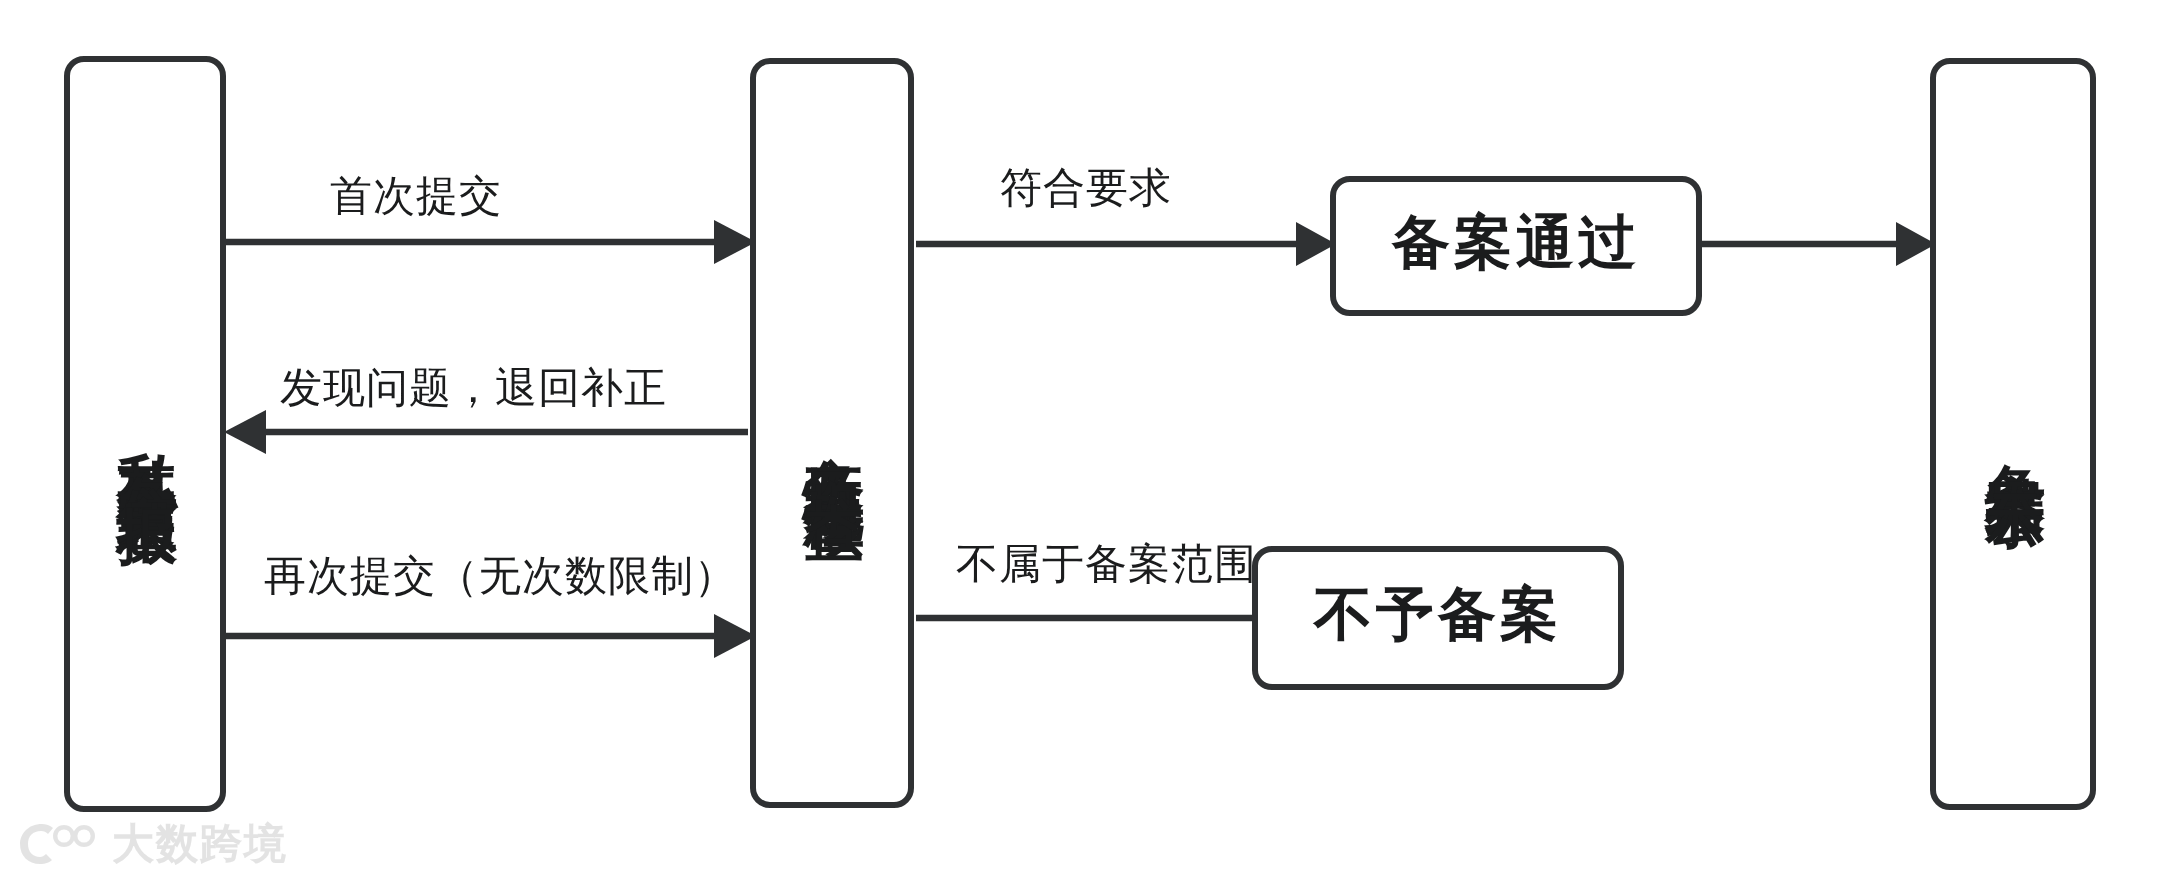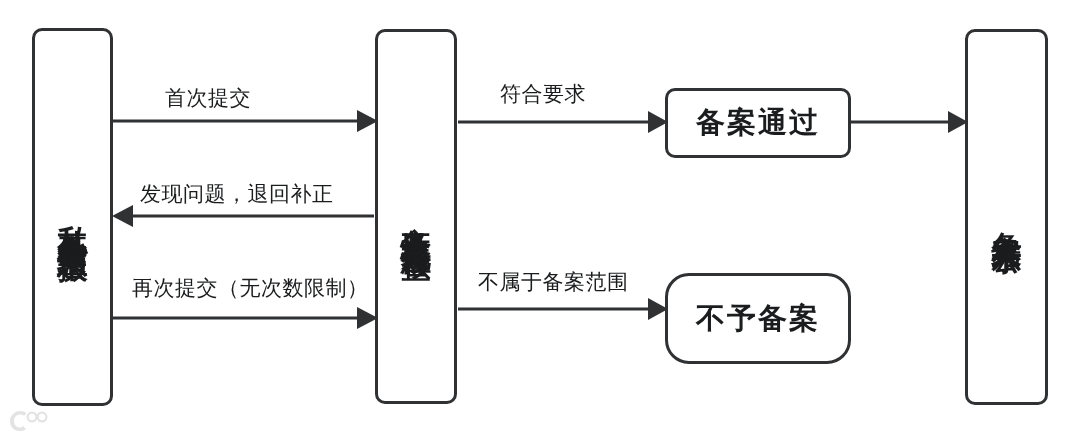--- a/index.html
+++ b/index.html
@@ -46,21 +46,21 @@
   }
   .node.horizontal .node-label {
     font-size: 29px;
     font-weight: 700;
     letter-spacing: 2px;
   }
 
   #node-submit   { left: 32px;  top: 28px;  width: 81px;  height: 378px; }
   #node-review   { left: 375px; top: 29px;  width: 82px;  height: 375px; }
   #node-pass     { left: 665px; top: 88px;  width: 186px; height: 70px;  }
-  #node-reject   { left: 665px; top: 273px; width: 186px; height: 91px; border-radius: 24px;  }
+  #node-reject   { left: 626px; top: 273px; width: 186px; height: 72px;  }
   #node-publish  { left: 965px; top: 29px;  width: 83px;  height: 376px; }
 
   
   .edge-svg {
     position: absolute;
     left: 0;
     top: 0;
     width: 1080px;
     height: 446px;
     pointer-events: none;
@@ -172,15 +172,16 @@
   <div class="edge-label" id="label-resub">再次提交（无次数限制）</div>
   <div class="edge-label" id="label-meets">符合要求</div>
   <div class="edge-label" id="label-notscope">不属于备案范围</div>
 
   <div id="watermark">
     <svg class="wm-mark" viewBox="0 0 40 26">
       <path d="M13 3 C6 3 2 8 2 13 C2 19 6 23 12 23 C15 23 17 22 18 21 L15 18 C14 19 13 19.5 12 19.5 C8.5 19.5 6 17 6 13 C6 9 8.5 6.5 12.5 6.5 C14 6.5 15 7 16 8 L18.5 5 C17 3.8 15 3 13 3 Z" fill="#c9c9c9"></path>
       <circle cx="24" cy="9" r="4.4" fill="none" stroke="#c9c9c9" stroke-width="2.2"></circle>
       <circle cx="34" cy="9" r="4.4" fill="none" stroke="#c9c9c9" stroke-width="2.2"></circle>
     </svg>
+    <span class="wm-text">大数跨境</span>
   </div>
 
 </div>
 
 </body></html>

